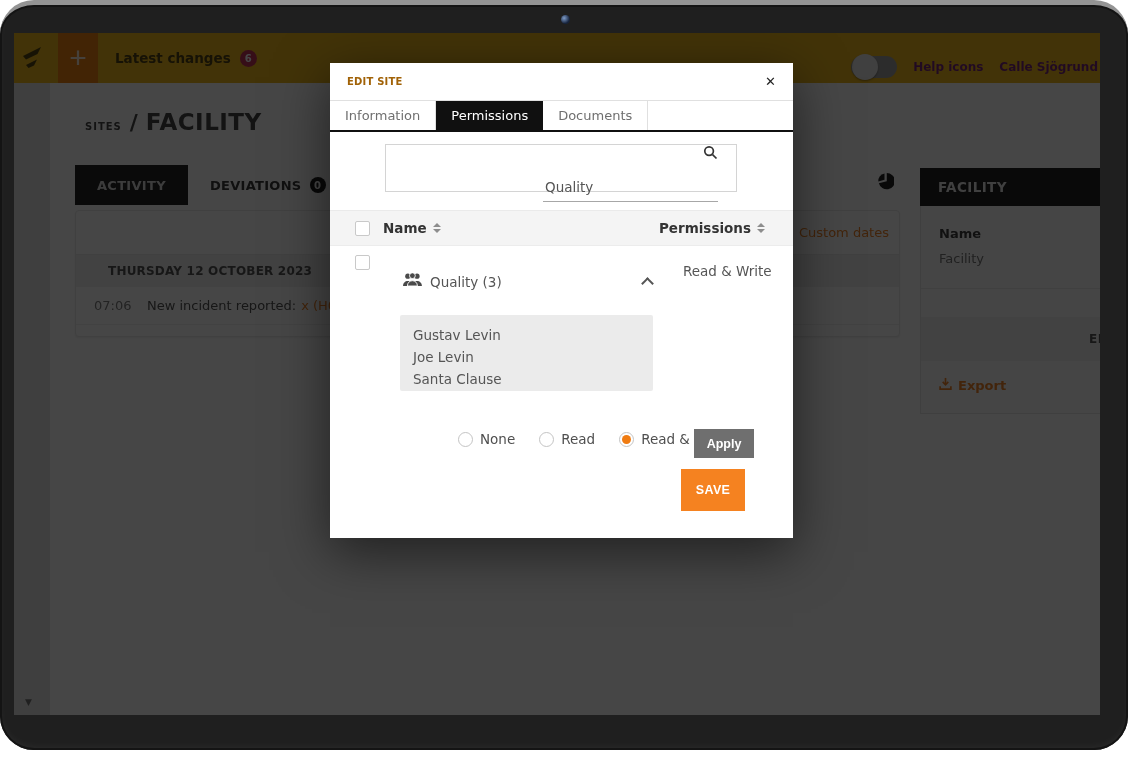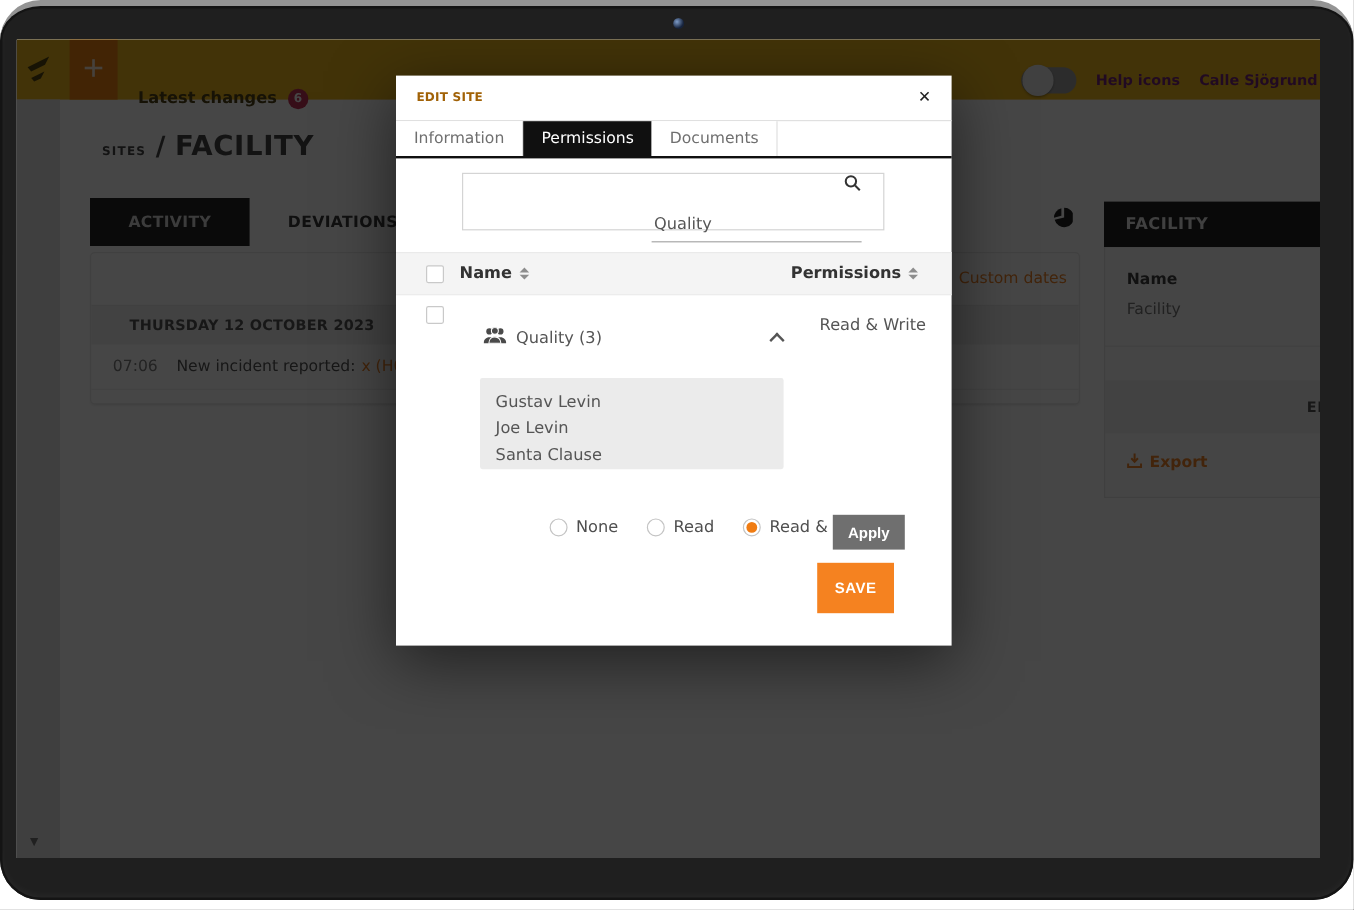--- a/index.html
+++ b/index.html
@@ -18,42 +18,42 @@
   .screen { position:absolute; left:14px; top:28px; width:1086px; height:682px;
             background:#ffffff; overflow:hidden; }
 
   
   .topbar { position:absolute; left:0; top:0; right:0; height:50px; background:#eeb411; }
   .logo { position:absolute; left:7px; top:13px; }
   .add-btn { position:absolute; left:44px; top:0; width:40px; height:50px; background:#ee7c04;
              border:none; color:rgba(255,255,255,0.85); font-size:30px; font-weight:300;
              display:flex; align-items:center; justify-content:center; cursor:pointer; }
   .latest { position:absolute; left:101px; top:0; height:50px; display:flex; align-items:center;
-            gap:9px; font-weight:700; font-size:13.5px; color:#46390a; cursor:pointer;margin-top:24px; }
+            gap:9px; font-weight:700; font-size:13.5px; color:#46390a; cursor:pointer; }
   .badge { width:17px; height:17px; border-radius:50%; background:#c2274d; color:#fff;
            font-size:10px; font-weight:700; display:flex; align-items:center; justify-content:center; }
   .topbar-right { position:absolute; right:2px; top:0; height:68px; display:flex;
                   align-items:center; gap:16px; font-weight:700; font-size:12px; color:#701a75; white-space:nowrap; }
   .toggle { width:46px; height:22px; border-radius:11px; background:#9b9b9b; position:relative; cursor:pointer; }
   .knob { position:absolute; left:1px; top:-2px; width:26px; height:26px; border-radius:50%;
           background:#e8e8e8; box-shadow:0 1px 2px rgba(0,0,0,0.35); }
 
   
   .rail { position:absolute; left:0; top:50px; bottom:0; width:36px; background:#e3e3e3; }
   .rail-arrow { position:absolute; left:11px; bottom:8px; font-size:9px; color:#6e6e6e; cursor:pointer; }
 
   
   .crumb { position:absolute; left:71px; top:76px; display:flex; align-items:baseline; gap:8px; color:#3d3d3d; }
   .crumb .sec { font-size:10px; font-weight:700; letter-spacing:1px; }
   .crumb .sep { font-size:22px; font-weight:700; }
   .crumb .ttl { font-size:23px; font-weight:700; letter-spacing:0.5px; }
 
   
   .page-tabs { position:absolute; left:61px; top:132px; height:40px; display:flex; align-items:stretch; }
-  .ptab { padding:0 32px; display:flex; align-items:center; gap:8px; font-weight:700;
+  .ptab { padding:0 22px; display:flex; align-items:center; gap:8px; font-weight:700;
           font-size:13px; color:#2e2e2e; letter-spacing:0.3px; cursor:pointer; }
   .ptab.active { background:#181818; color:#d9d9d9; }
   .ptab.partial { margin-left:20px; padding:0; }
   .tbadge { width:16px; height:16px; border-radius:50%; background:#111; color:#fff; font-size:10px;
             display:flex; align-items:center; justify-content:center; }
   .pie { position:absolute; left:863px; top:140px; cursor:pointer; }
 
   
   .card { position:absolute; left:61px; top:177px; width:825px; height:127px; background:#fff;
           border:1px solid #e6e6e6; border-radius:4px; box-shadow:0 1px 2px rgba(0,0,0,0.08); overflow:hidden; }

